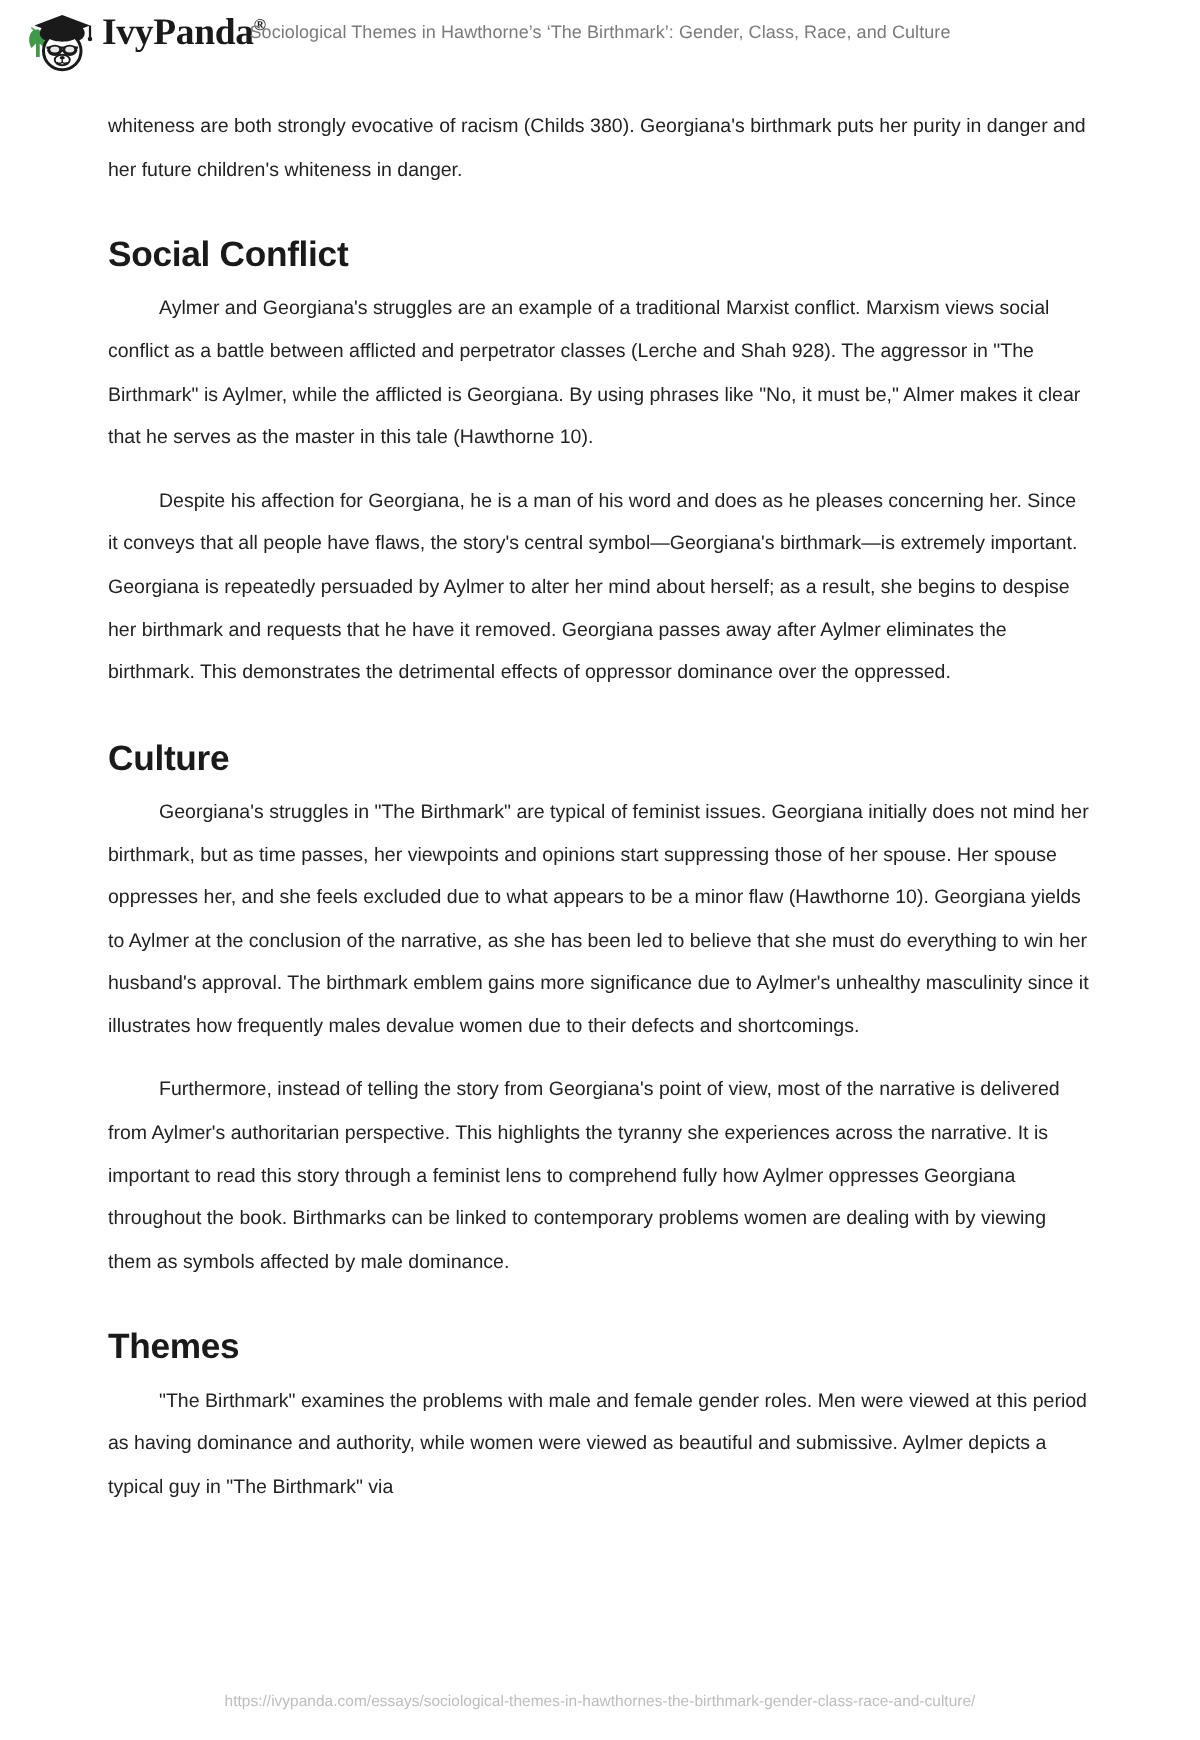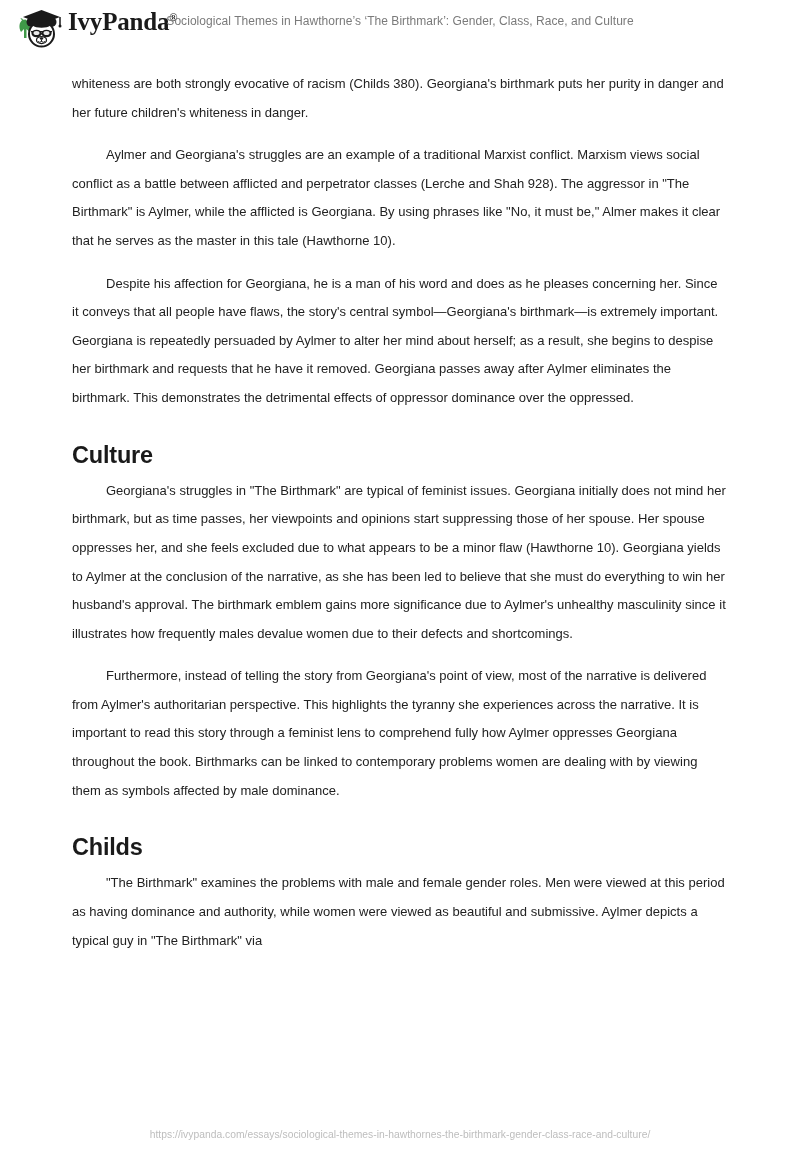--- a/index.html
+++ b/index.html
@@ -150,40 +150,41 @@
 
   <div class="header-title">Sociological Themes in Hawthorne’s ‘The Birthmark’: Gender, Class, Race, and Culture</div>
 </div>
 
 <div class="doc">
 
   <div class="blk">
     <p class="body-paragraph no-indent">whiteness are both strongly evocative of racism (Childs 380). Georgiana's birthmark puts her purity in danger and her future children's whiteness in danger.</p>
   </div>
 
+  <h2 class="section-heading">Social Conflict</h2>
 
   <div class="blk">
     <p class="body-paragraph">Aylmer and Georgiana's struggles are an example of a traditional Marxist conflict. Marxism views social conflict as a battle between afflicted and perpetrator classes (Lerche and Shah 928). The aggressor in "The Birthmark" is Aylmer, while the afflicted is Georgiana. By using phrases like "No, it must be," Almer makes it clear that he serves as the master in this tale (Hawthorne 10).</p>
   </div>
 
   <div class="blk">
     <p class="body-paragraph">Despite his affection for Georgiana, he is a man of his word and does as he pleases concerning her. Since it conveys that all people have flaws, the story's central symbol—Georgiana's birthmark—is extremely important. Georgiana is repeatedly persuaded by Aylmer to alter her mind about herself; as a result, she begins to despise her birthmark and requests that he have it removed. Georgiana passes away after Aylmer eliminates the birthmark. This demonstrates the detrimental effects of oppressor dominance over the oppressed.</p>
   </div>
 
   <h2 class="section-heading">Culture</h2>
 
   <div class="blk">
     <p class="body-paragraph">Georgiana's struggles in "The Birthmark" are typical of feminist issues. Georgiana initially does not mind her birthmark, but as time passes, her viewpoints and opinions start suppressing those of her spouse. Her spouse oppresses her, and she feels excluded due to what appears to be a minor flaw (Hawthorne 10). Georgiana yields to Aylmer at the conclusion of the narrative, as she has been led to believe that she must do everything to win her husband's approval. The birthmark emblem gains more significance due to Aylmer's unhealthy masculinity since it illustrates how frequently males devalue women due to their defects and shortcomings.</p>
   </div>
 
   <div class="blk">
     <p class="body-paragraph">Furthermore, instead of telling the story from Georgiana's point of view, most of the narrative is delivered from Aylmer's authoritarian perspective. This highlights the tyranny she experiences across the narrative. It is important to read this story through a feminist lens to comprehend fully how Aylmer oppresses Georgiana throughout the book. Birthmarks can be linked to contemporary problems women are dealing with by viewing them as symbols affected by male dominance.</p>
   </div>
 
-  <h2 class="section-heading">Childs</h2>
+  <h2 class="section-heading">Themes</h2>
 
   <div class="blk">
     <p class="body-paragraph">"The Birthmark" examines the problems with male and female gender roles. Men were viewed at this period as having dominance and authority, while women were viewed as beautiful and submissive. Aylmer depicts a typical guy in "The Birthmark" via</p>
   </div>
 
 </div>
 
 <div class="page-footer">
   <a class="footer-url" href="#">https://ivypanda.com/essays/sociological-themes-in-hawthornes-the-birthmark-gender-class-race-and-culture/</a>
 </div>

